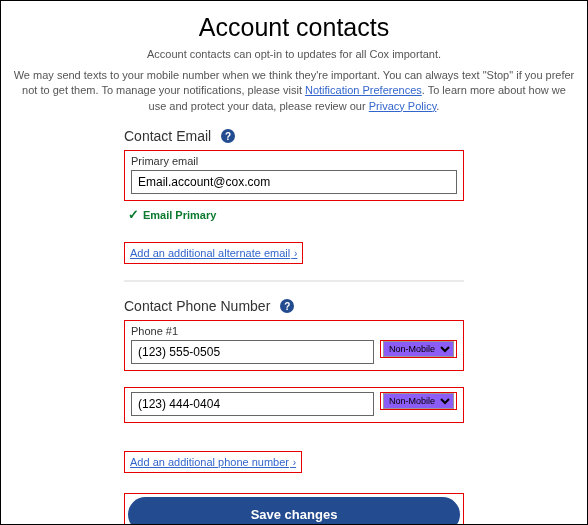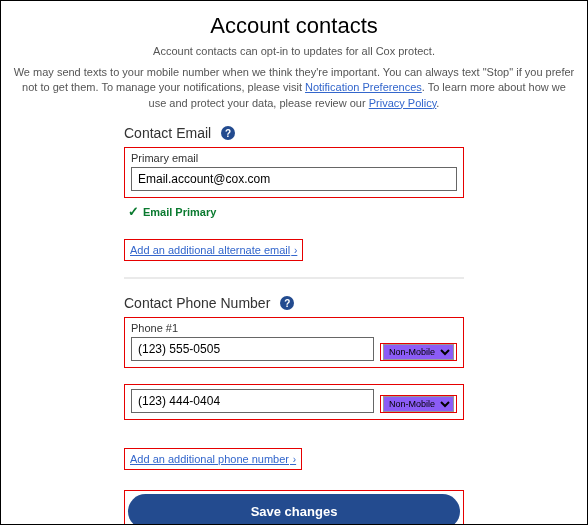--- a/index.html
+++ b/index.html
@@ -12,21 +12,21 @@
       background: #fff;
       width: 588px;
       height: 525px;
       border: 1px solid #000;
       padding: 12px 8px;
       font-size: 12px;
       color: #333;
     }
     .page-title {
       text-align: center;
-      font-size: 22px;
+      font-size: 25px;
       font-weight: 400;
       color: #000;
       margin-bottom: 6px;
     }
     .subtitle {
       text-align: center;
       font-size: 11px;
       color: #555;
       margin-bottom: 8px;
     }
@@ -119,21 +119,21 @@
       margin-left: 1px;
     }
     .divider {
       border: none;
       border-top: 2px solid #eaeaea;
       margin: 6px 0 16px 0;
     }
     .phone-row {
       display: flex;
       gap: 6px;
-      align-items: flex-end;
+      align-items: flex-start;
     }
     .phone-input {
       flex: 1;
       border: 1px solid #666;
       padding: 4px 6px;
       font-size: 12px;
       font-family: inherit;
     }
     .type-select-wrap {
       border: 1.5px solid #e60000;
@@ -170,21 +170,21 @@
       border: 1.5px solid #e60000;
       padding: 3px;
       margin-top: 10px;
       margin-bottom: 8px;
     }
   </style>
 </head>
 <body>
 
 <h1 class="page-title">Account contacts</h1>
-<p class="subtitle">Account contacts can opt-in to updates for all Cox protect.</p>
+<p class="subtitle">Account contacts can opt-in to updates for all Cox important.</p>
 <p class="disclaimer">
   <span>We may send texts to your mobile number when we think they're important. You can always text "Stop" if you prefer not to get them. To manage your notifications, please visit </span><a href="#">Notification Preferences</a><span>. To learn more about how we use and protect your data, please review our </span><a href="#">Privacy Policy</a><span>.</span>
 </p>
 
 <div class="main-content">
 
   <div class="section-heading">
     <span>Contact Email</span>
     <span class="help-icon">?</span>
   </div>

